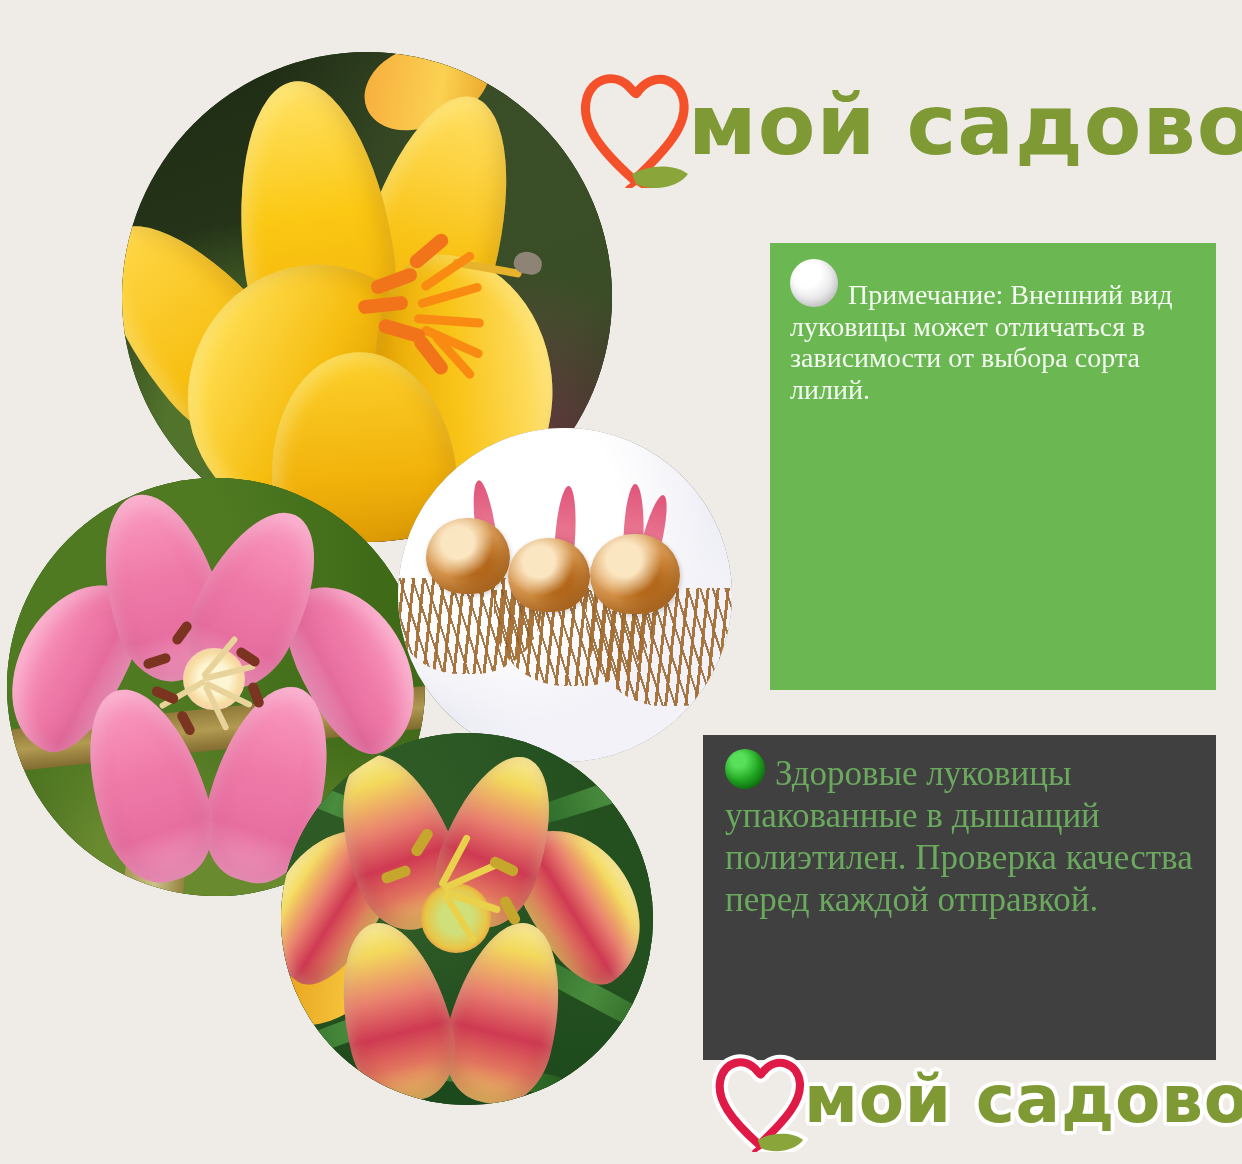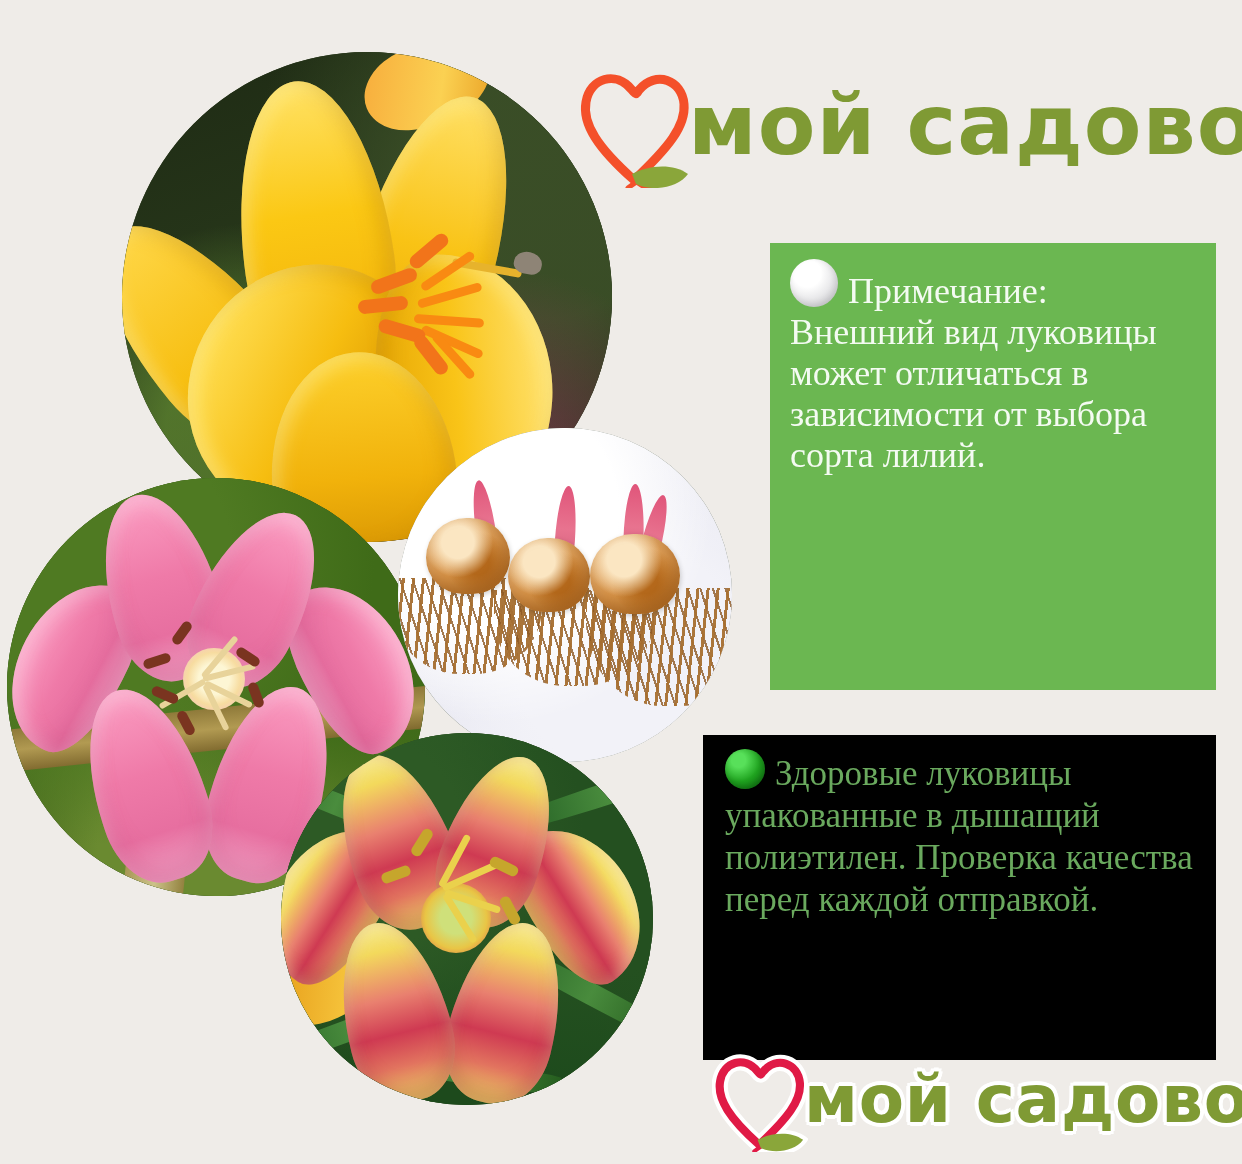--- a/index.html
+++ b/index.html
@@ -154,26 +154,26 @@
   }
 
   
   .note{position:absolute;box-sizing:border-box;}
   #note-primary{
     left:770px;top:243px;width:446px;height:447px;
     background:#6bb751;
     padding:16px 18px 10px 20px;
   }
   #note-primary .body{
-    color:#f4fbf2;font-size:36px;line-height:1.14;
+    color:#f4fbf2;font-size:28px;line-height:1.14;
     font-family:"Liberation Serif", serif;
   }
   #note-secondary{
     left:703px;top:735px;width:513px;height:325px;
-    background:#000000;
+    background:#404040;
     padding:14px 14px 10px 22px;
   }
   #note-secondary .body{
     color:#6aa95e;font-size:35px;line-height:1.2;
     font-family:"Liberation Serif", serif;
   }
   .bullet{
     display:inline-block;vertical-align:-.12em;
     border-radius:50%;margin-right:10px;
   }

